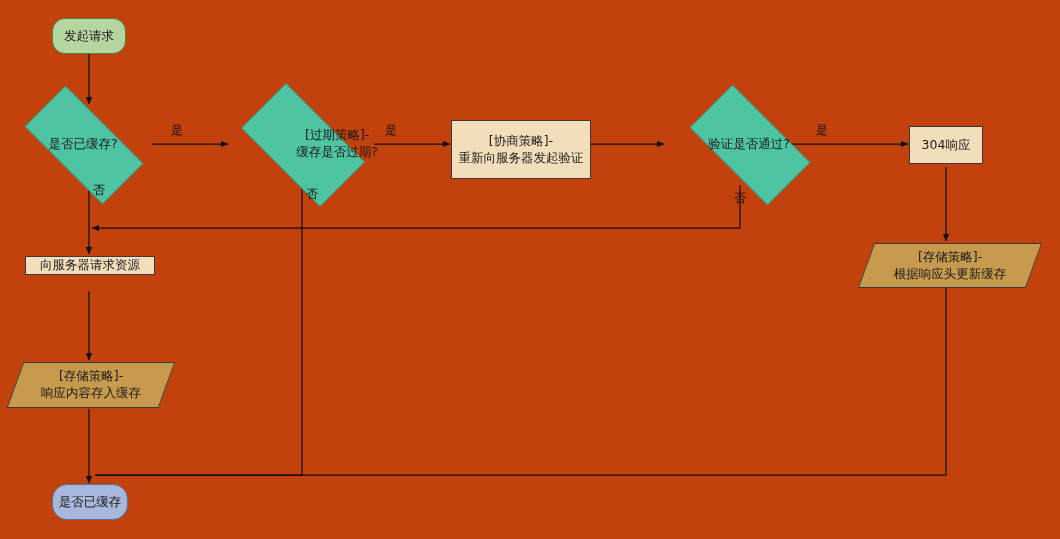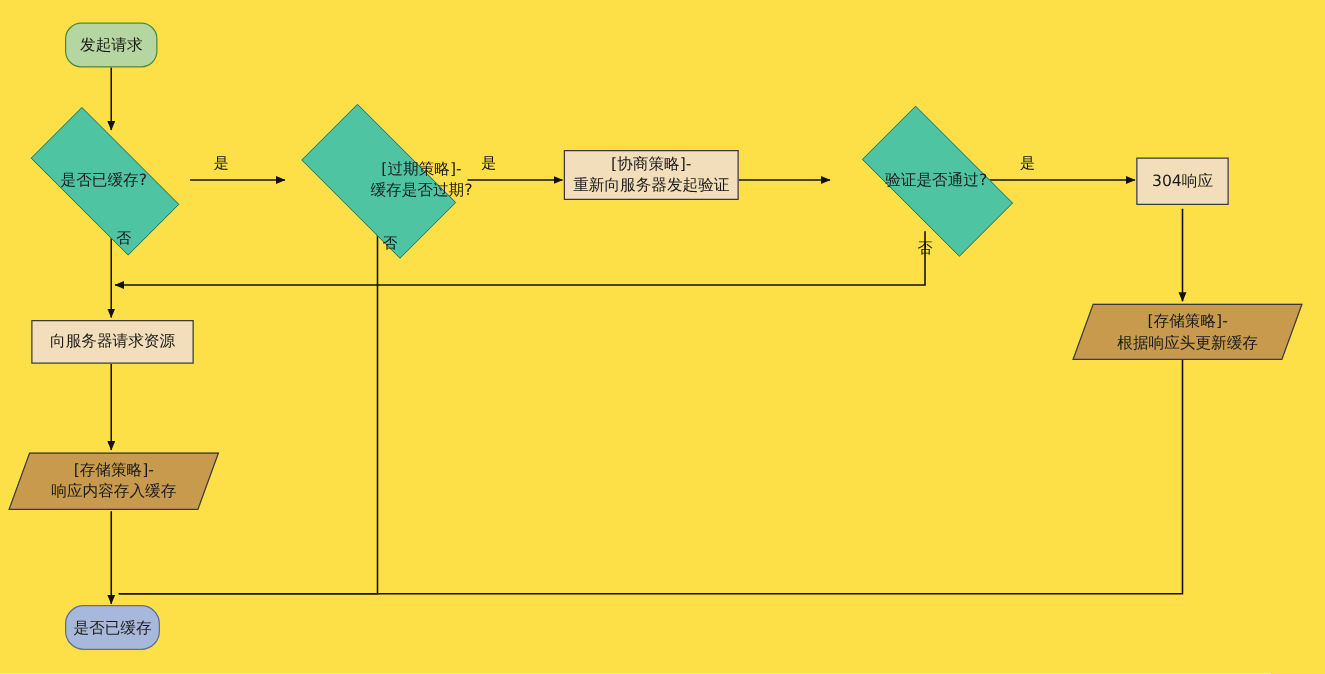--- a/index.html
+++ b/index.html
@@ -7,21 +7,21 @@
     padding: 0;
     background: #ffffff;
   }
   body {
     font-family: "DejaVu Sans", "Liberation Sans", sans-serif;
   }
   #canvas {
     position: relative;
     width: 1060px;
     height: 539px;
-    background: #fde047;
+    background: #c2410c;
     overflow: hidden;
   }
   #edges {
     position: absolute;
     left: 0;
     top: 0;
     width: 1060px;
     height: 539px;
   }
   .node {
@@ -138,40 +138,40 @@
     <div class="dia"></div>
     <span class="lbl">是否已缓存?</span>
   </div>
 
   <div class="node n-dec" style="left:224px; top:100px; width:156px; height:88px;justify-content:flex-end;">
     <div class="dia"></div>
     <span class="lbl">[过期策略]-
 缓存是否过期?</span>
   </div>
 
-  <div class="node n-proc" style="left:451px; top:120px; width:140px; height:40px;">
+  <div class="node n-proc" style="left:451px; top:120px; width:140px; height:59px;">
     <span>[协商策略]-
 重新向服务器发起验证</span>
   </div>
 
   <div class="node n-dec" style="left:672px; top:102px; width:154px; height:84px;text-align:center;">
     <div class="dia"></div>
     <span class="lbl">验证是否通过?</span>
   </div>
 
   <div class="node n-proc" style="left:909px; top:126px; width:74px; height:38px;">
     <span>304响应</span>
   </div>
 
   <div class="node n-data" style="left:866px; top:243px; width:168px; height:45px;">
     <span class="inner">[存储策略]-
 根据响应头更新缓存</span>
   </div>
 
-  <div class="node n-proc" style="left:25px; top:256px; width:130px; height:35px;">
+  <div class="node n-proc" style="left:25px; top:256px; width:130px; height:19px;">
     <span>向服务器请求资源</span>
   </div>
 
   <div class="node n-data" style="left:15px; top:362px; width:152px; height:46px;">
     <span class="inner">[存储策略]-
 响应内容存入缓存</span>
   </div>
 
   <div class="node n-end" style="left:52px; top:484px; width:76px; height:36px;">
     <span>是否已缓存</span>

